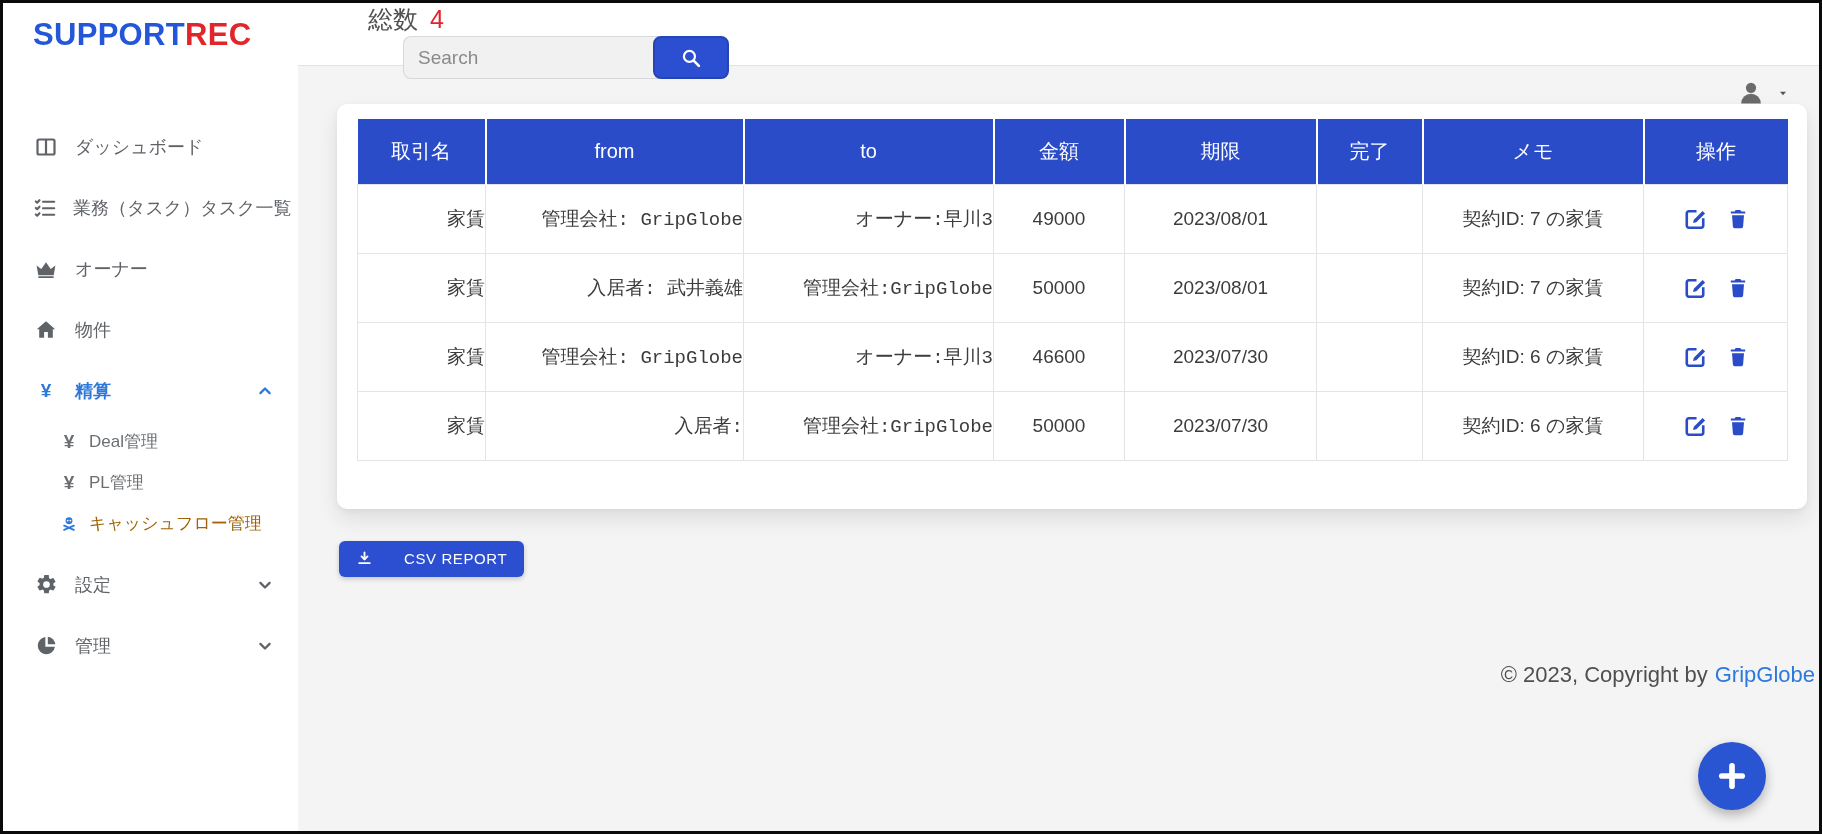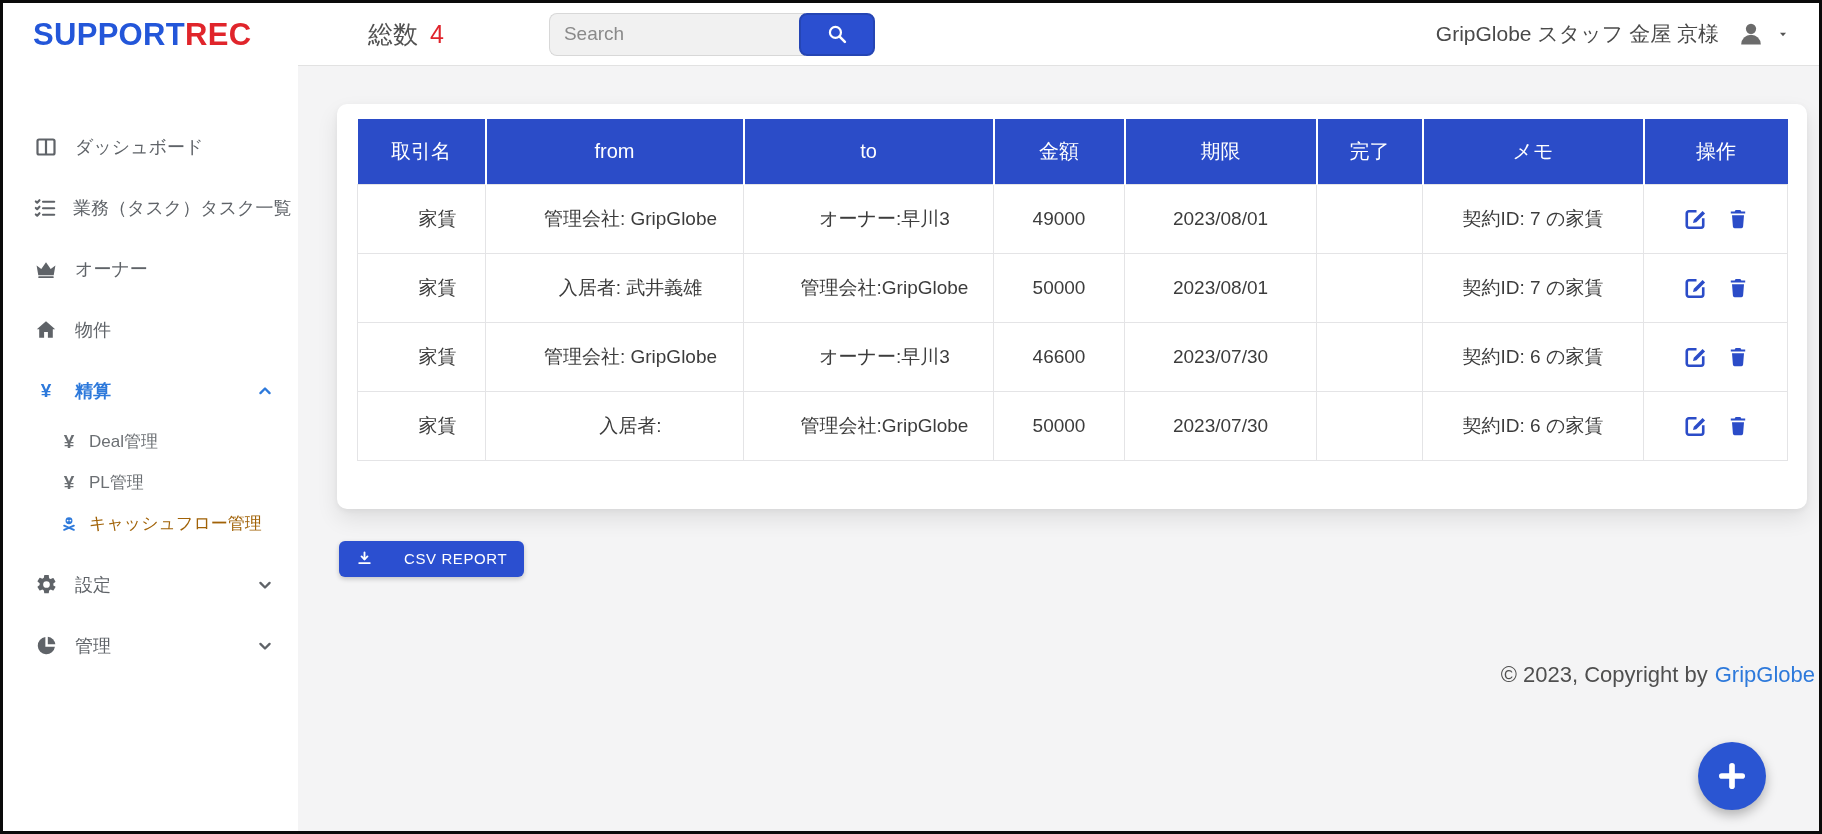--- a/index.html
+++ b/index.html
@@ -34,21 +34,21 @@
   .nav-sub.active { color:#a16207; }
   .nav-sub.active .icon { color:#2d79db; }
   .yen-glyph { font-size:19px; font-weight:700; line-height:1; }
   .chev { margin-left:auto; display:flex; }
   .nav-item.active .chev { color:#2d79db; }
   .gap-before { margin-top:10px; }
 
   
   .main { flex:1; display:flex; flex-direction:column; background:#f4f4f5; min-width:0; }
   .topbar { height:63px; background:#fff; border-bottom:1px solid #e2e2e2;
-            display:flex; align-items:center; flex-shrink:0; }
+            display:flex; flex-shrink:0;flex-direction:column; }
   .total { margin-left:70px; font-size:25px; color:#525252; display:flex; align-items:baseline; }
   .total .num { color:#e0242c; margin-left:12px; }
   .searchbox { display:flex; margin-left:105px; height:43px; }
   .searchbox input { width:256px; height:43px; background:#f1f1f1; border:1px solid #d8d8d8;
                      border-right:none; border-radius:8px 0 0 8px; padding:0 14px;
                      font-size:19px; color:#0f172a; outline:none;
                      font-family:"Liberation Sans","DejaVu Sans",sans-serif; }
   .searchbox input::placeholder { color:#8a8a8a; }
   .search-btn { width:76px; height:43px; background:#2b4fd0; border:2px solid #2545b4;
                 border-radius:8px; margin-left:-6px; display:flex; align-items:center;
@@ -62,21 +62,21 @@
   .content { position:relative; flex:1; padding:38px 4px 0 39px; }
   .card { width:1470px; background:#fff; border-radius:10px;
           box-shadow:0 10px 22px rgba(0,0,0,.09), 0 2px 6px rgba(0,0,0,.05);
           padding:15px 20px 48px 20px; }
   table { border-collapse:collapse; table-layout:fixed; width:1430px; }
   thead th { background:#2b4cc8; color:#fff; font-size:20px; font-weight:500;
              height:65px; text-align:center; border-right:2px solid #fff; }
   thead th:last-child { border-right:none; }
   tbody td { height:69px; border:1px solid #e4e4e6; font-size:19px; color:#3c3c3c;
              text-align:center; background:#fff; overflow:hidden; white-space:nowrap; }
-  td.al { text-align:center; padding-left:32px; }
+  td.al { text-align:right; padding-left:32px;font-family:Liberation Mono, monospace; }
   .ops { display:flex; justify-content:center; align-items:center; gap:18px; }
   .op-btn { background:none; border:none; cursor:pointer; color:#2b4cc8; padding:0; }
 
   .csv-btn { margin-top:32px; margin-left:2px; height:36px; padding:0 17px;
              background:#2b4fd0; color:#fff; border:none; border-radius:6px;
              font-size:15px; font-weight:500; letter-spacing:.6px;
              display:inline-flex; align-items:center; cursor:pointer;
              box-shadow:0 2px 5px rgba(0,0,0,.2);
              font-family:"Liberation Sans","DejaVu Sans",sans-serif;gap:28px; }
   .csv-btn .icon { margin-right:3px; }
@@ -224,21 +224,20 @@
       <button class="search-btn">
         <span class="icon">
           <svg width="22" height="22" viewBox="0 0 24 24" fill="none">
               <circle cx="10.3" cy="10.3" r="6" stroke="#fff" stroke-width="2.4"></circle>
               <line x1="14.9" y1="14.9" x2="20.6" y2="20.6" stroke="#fff" stroke-width="2.8" stroke-linecap="round"></line>
             </svg>
         </span>
       </button>
     </div>
     <div class="userbox">
-      <span>GripGlobe スタッフ 金屋 京様</span>
       <span class="icon">
         <svg width="28" height="28" viewBox="0 0 24 24" fill="currentColor">
             <circle cx="12" cy="7.6" r="4.4"></circle>
             <path d="M3.6 21a8.4 8.4 0 0 1 16.8 0z"></path>
           </svg>
       </span>
       <span class="caret icon">
         <svg width="16" height="16" viewBox="0 0 24 24" fill="currentColor">
             <path d="M7.5 10h9L12 15.5z"></path>
           </svg>

